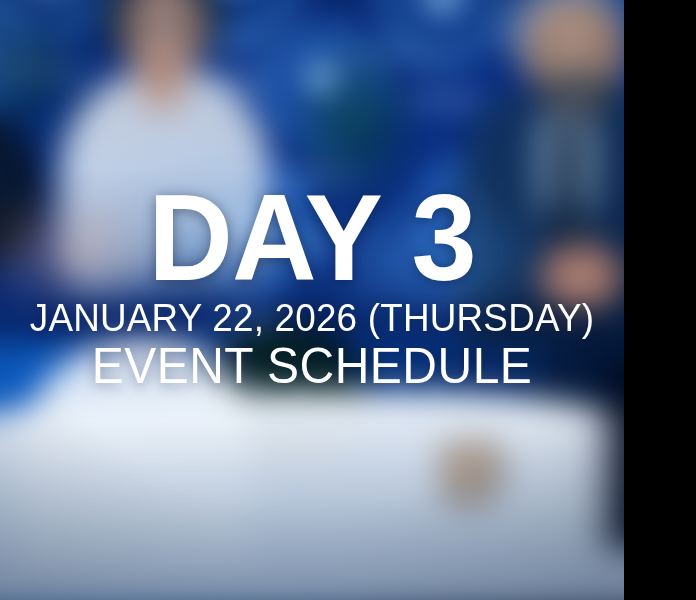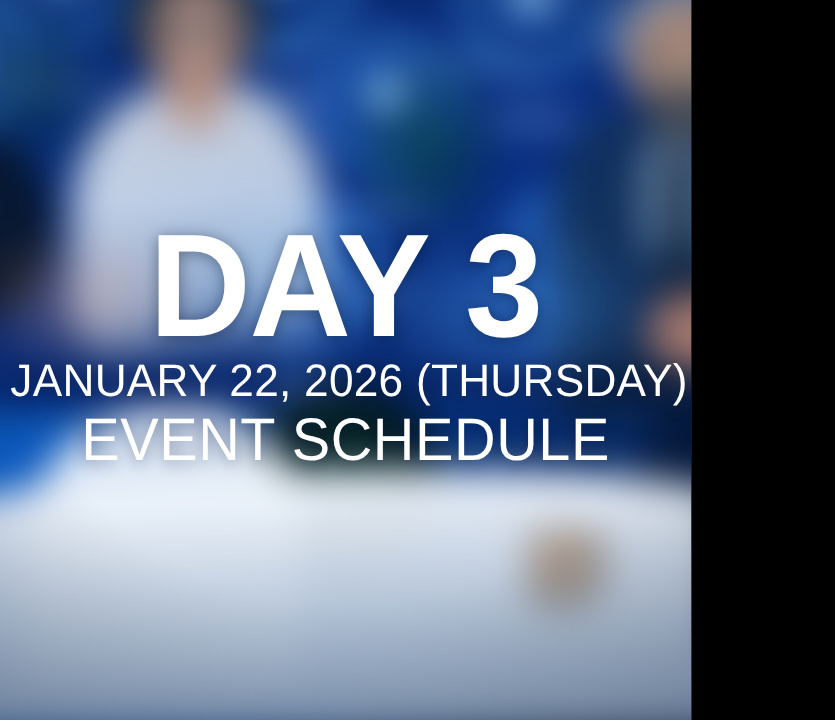--- a/index.html
+++ b/index.html
@@ -7,21 +7,21 @@
     margin: 0;
     padding: 0;
     background: #000;
   }
   body {
     font-family: "Liberation Sans", sans-serif;
   }
 
   #banner {
     position: relative;
-    width: 576px;
+    width: 624px;
     height: 600px;
     overflow: hidden;
     background: #737373;
   }
 
   
   .photo {
     position: absolute;
     inset: -60px;          
     overflow: hidden;

